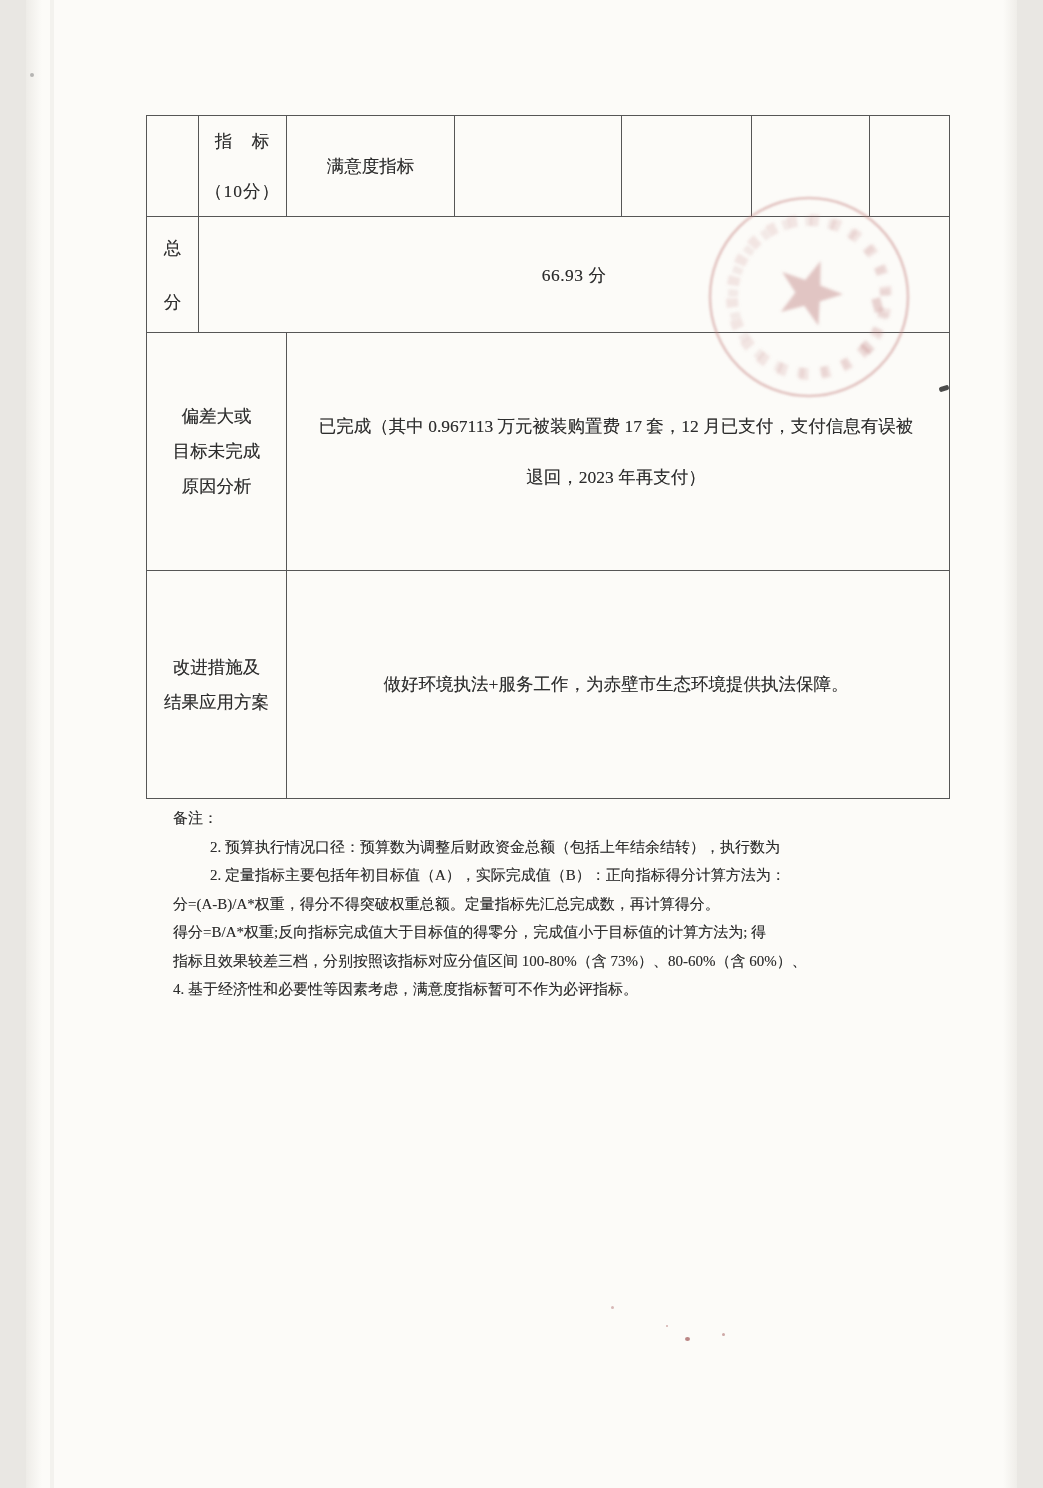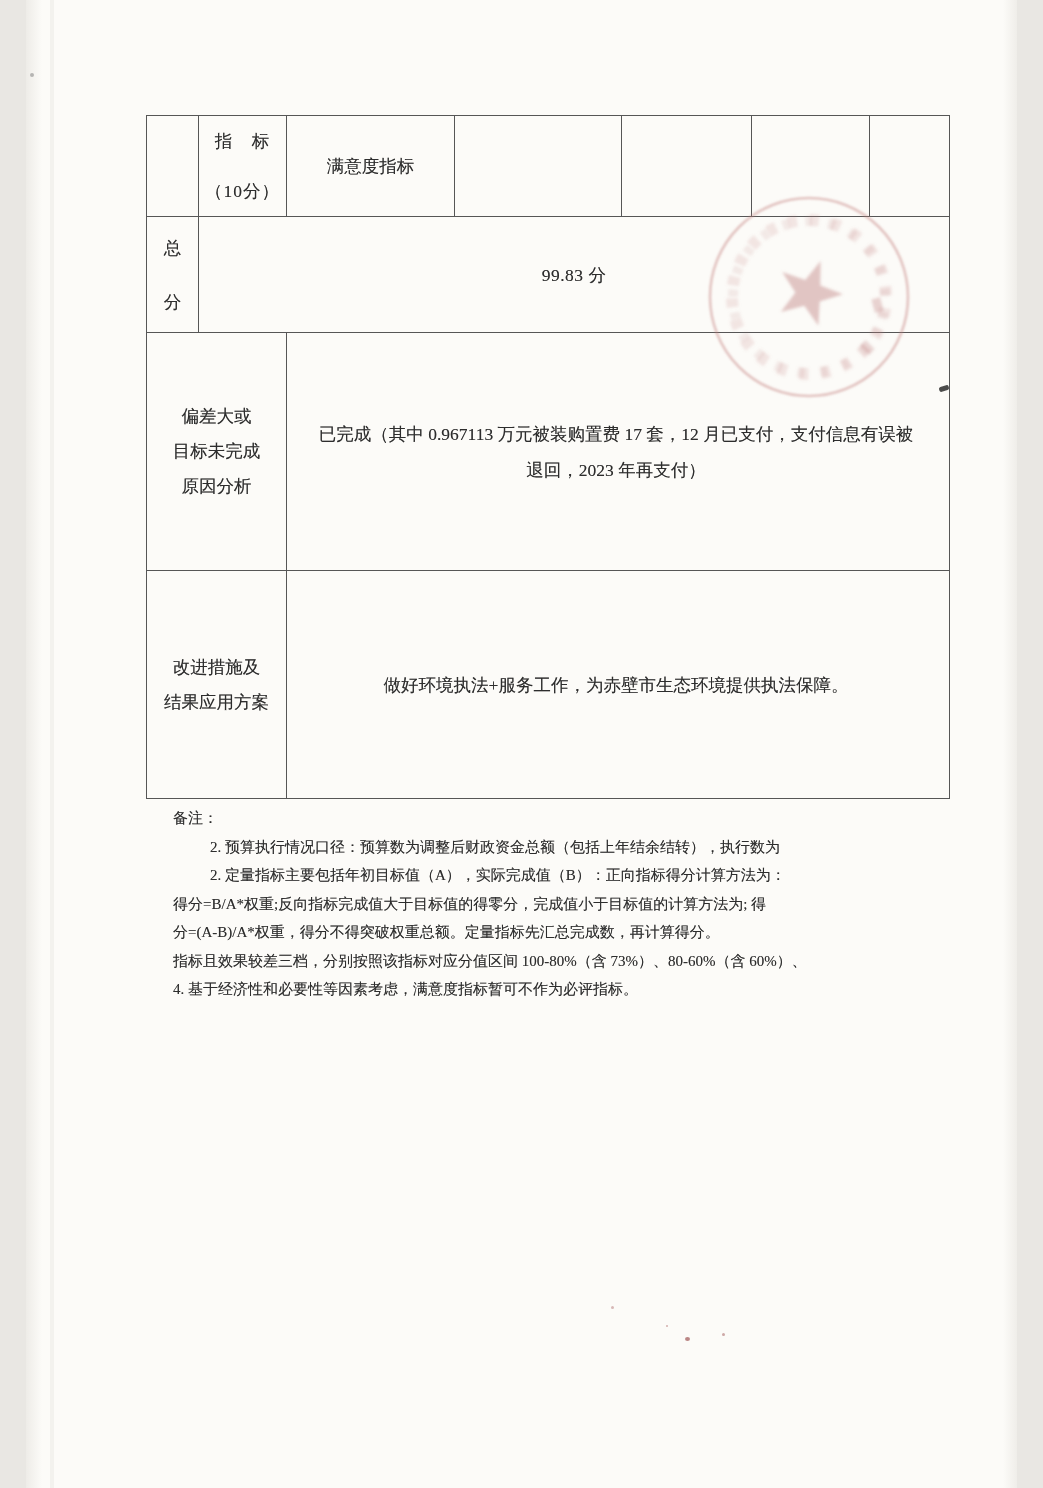--- a/index.html
+++ b/index.html
@@ -47,21 +47,21 @@
   }
   tr.r1 { height:100px; }
   tr.r2 { height:116px; }
   tr.r3 { height:238px; }
   tr.r4 { height:228px; }
 
   .prelines { white-space:pre-line; }
   .indicator-label { line-height:50px; font-size:17px; letter-spacing:1px; }
   .total-label { line-height:54px; font-size:18px; }
   .row-label { line-height:35px; font-size:17.5px;font-family:Liberation Serif, serif; }
-  .content-cell { text-align:right; padding:0 14px 0 10px !important; line-height:36px;margin-top:12px; }
+  .content-cell { text-align:right; padding:0 14px 0 10px !important; line-height:51px;margin-top:12px; }
   .score-cell { font-size:18px; letter-spacing:0.5px; }
 
   
   .notes {
     position:absolute; left:147px; top:804px; width:790px;
     font-size:15px;
   }
   .note-line { line-height:28.5px; white-space:nowrap; }
   .note-indent { padding-left:37px; }
 
@@ -100,21 +100,21 @@
 （10分）</td>
       <td>满意度指标</td>
       <td></td>
       <td></td>
       <td></td>
       <td></td>
     </tr>
     <tr class="r2">
       <td class="prelines total-label">总
 分</td>
-      <td colspan="6" class="score-cell">99.83 分</td>
+      <td colspan="6" class="score-cell">66.93 分</td>
     </tr>
     <tr class="r3">
       <td colspan="2" class="prelines row-label">偏差大或
 目标未完成
 原因分析</td>
       <td colspan="5" class="content-cell prelines">已完成（其中 0.967113 万元被装购置费 17 套，12 月已支付，支付信息有误被
 退回，2023 年再支付）</td>
     </tr>
     <tr class="r4">
       <td colspan="2" class="prelines row-label">改进措施及
@@ -142,19 +142,19 @@
       <polygon transform="translate(106,100)" fill="#bd7a7a" opacity="0.42" points="11.6,-31.9 11.3,-7.6 34,1.2 10.7,8.4 9.4,32.7 -4.7,12.8 -28.2,19 -13.6,-0.5 -26.8,-20.9 -3.7,-13.1"></polygon>
       <rect x="168" y="108" width="14" height="9" fill="#b97575" opacity="0.3" transform="rotate(75 175 112)"></rect>
       <rect x="158" y="150" width="13" height="8" fill="#b97575" opacity="0.28" transform="rotate(45 164 154)"></rect>
     </g>
   </svg>
 
   <div class="notes">
     <div class="note-line">备注：</div>
     <div class="note-line note-indent">2. 预算执行情况口径：预算数为调整后财政资金总额（包括上年结余结转），执行数为</div>
     <div class="note-line note-indent">2. 定量指标主要包括年初目标值（A），实际完成值（B）：正向指标得分计算方法为：</div>
+    <div class="note-line">分=(A-B)/A*权重，得分不得突破权重总额。定量指标先汇总完成数，再计算得分。</div>
     <div class="note-line">得分=B/A*权重;反向指标完成值大于目标值的得零分，完成值小于目标值的计算方法为; 得</div>
-    <div class="note-line">分=(A-B)/A*权重，得分不得突破权重总额。定量指标先汇总完成数，再计算得分。</div>
     <div class="note-line">指标且效果较差三档，分别按照该指标对应分值区间 100-80%（含 73%）、80-60%（含 60%）、</div>
     <div class="note-line">4. 基于经济性和必要性等因素考虑，满意度指标暂可不作为必评指标。</div>
   </div>
 
 </div>
 
 </body></html>

